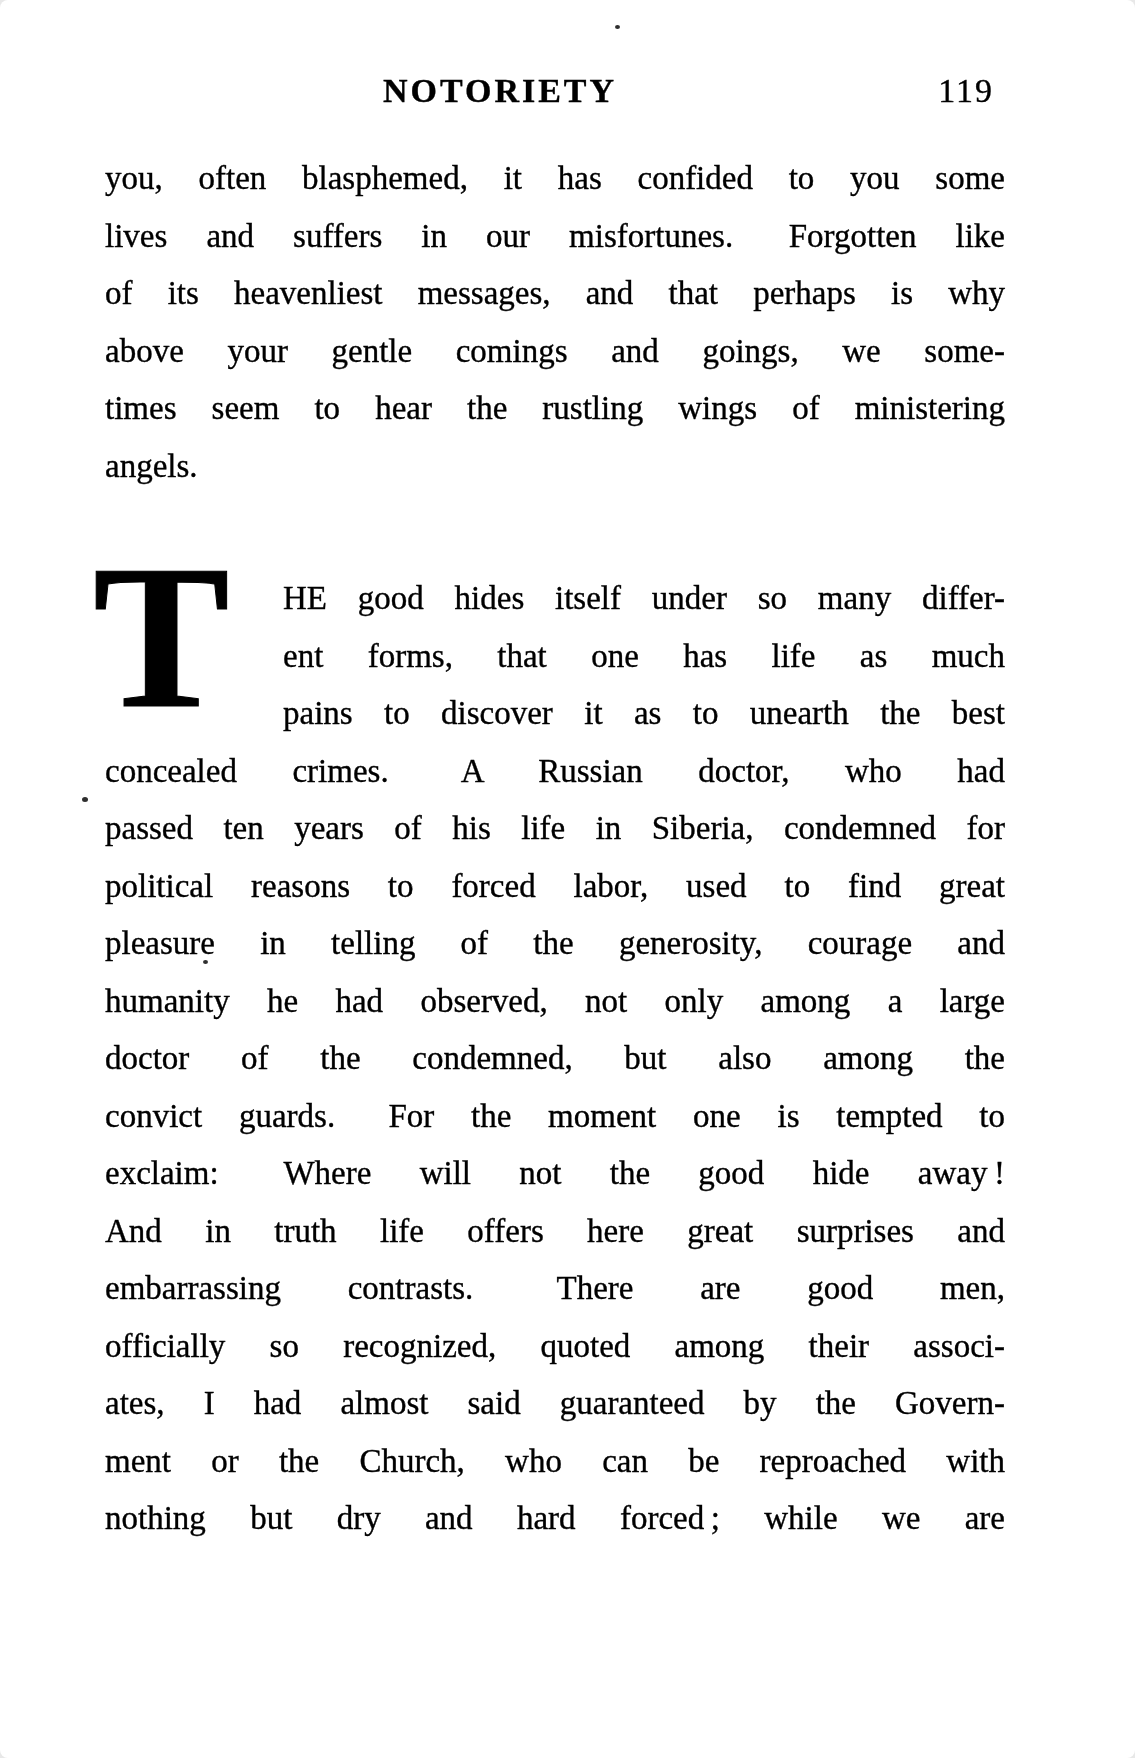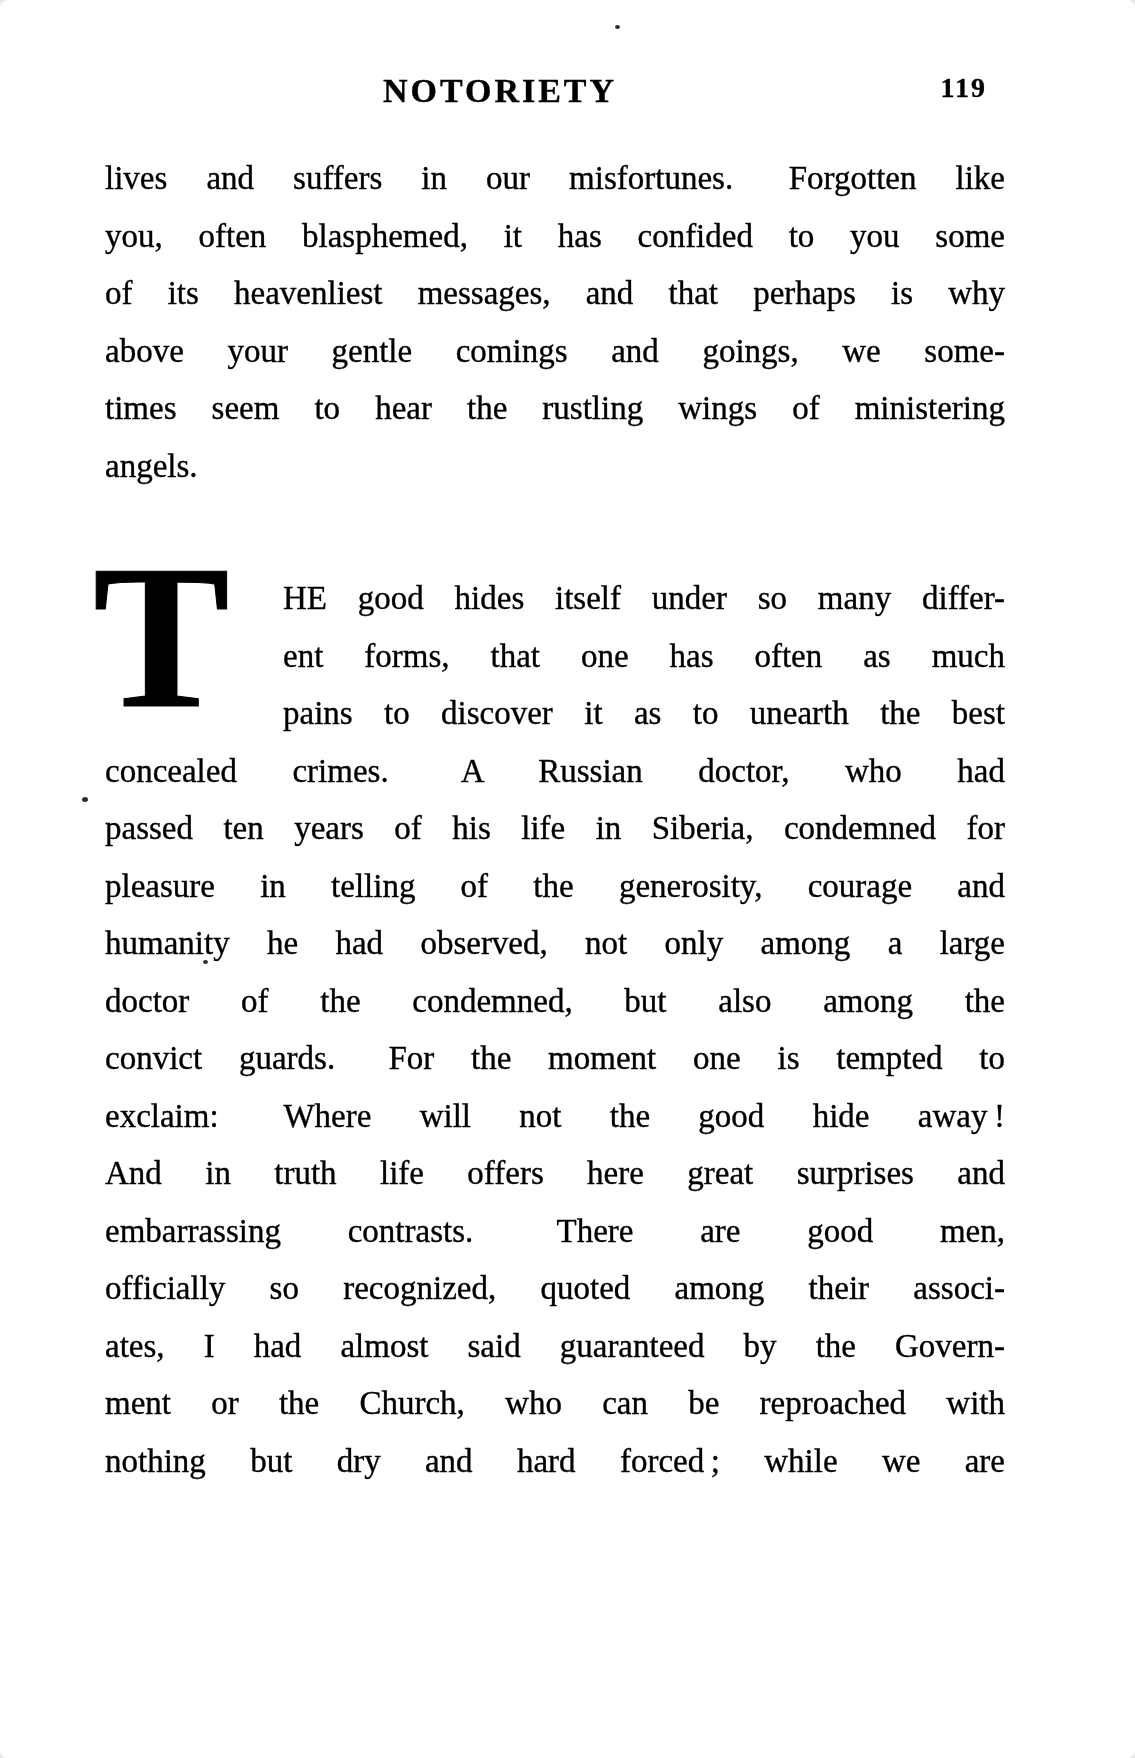--- a/index.html
+++ b/index.html
@@ -29,24 +29,24 @@
     position: absolute;
     left: 0;
     right: 110px;
     text-align: center;
     font-size: 34px;
     font-weight: bold;
     letter-spacing: 3px;
   }
   .page-num {
     position: absolute;
-    right: 18px;
+    right: 11px;
     top: 0;
-    font-size: 28px;
-    font-weight: bold;
+    font-size: 34px;
+    font-weight: normal;
     letter-spacing: 2px;
   }
 
   
   .para {
     position: absolute;
     left: 105px;
     width: 900px;
     font-size: 33px;
   }
@@ -96,35 +96,36 @@
   <div class="speck s1"></div>
   <div class="speck s2"></div>
   <div class="speck s3"></div>
 
   <div class="running-head">
     <span class="head-title">NOTORIETY</span>
     <span class="page-num">119</span>
   </div>
 
   <div class="para para1">
+    <div class="tline">you, often blasphemed, it has confided to you some</div>
     <div class="tline">lives and suffers in our misfortunes.  Forgotten like</div>
-    <div class="tline">you, often blasphemed, it has confided to you some</div>
     <div class="tline">of its heavenliest messages, and that perhaps is why</div>
     <div class="tline">above your gentle comings and goings, we some-</div>
     <div class="tline">times seem to hear the rustling wings of ministering</div>
     <div class="tline lastline">angels.</div>
   </div>
 
   <div class="para para2">
     <span class="dropcap">T</span>
     <div class="tline indent">HE good hides itself under so many differ-</div>
-    <div class="tline indent">ent forms, that one has often as much</div>
+    <div class="tline indent">ent forms, that one has life as much</div>
     <div class="tline indent">pains to discover it as to unearth the best</div>
     <div class="tline">concealed crimes.  A Russian doctor, who had</div>
     <div class="tline">passed ten years of his life in Siberia, condemned for</div>
+    <div class="tline">political reasons to forced labor, used to find great</div>
     <div class="tline">pleasure in telling of the generosity, courage and</div>
     <div class="tline">humanity he had observed, not only among a large</div>
     <div class="tline">doctor of the condemned, but also among the</div>
     <div class="tline">convict guards.  For the moment one is tempted to</div>
     <div class="tline">exclaim:  Where will not the good hide away !</div>
     <div class="tline">And in truth life offers here great surprises and</div>
     <div class="tline">embarrassing contrasts.  There are good men,</div>
     <div class="tline">officially so recognized, quoted among their associ-</div>
     <div class="tline">ates, I had almost said guaranteed by the Govern-</div>
     <div class="tline">ment or the Church, who can be reproached with</div>

